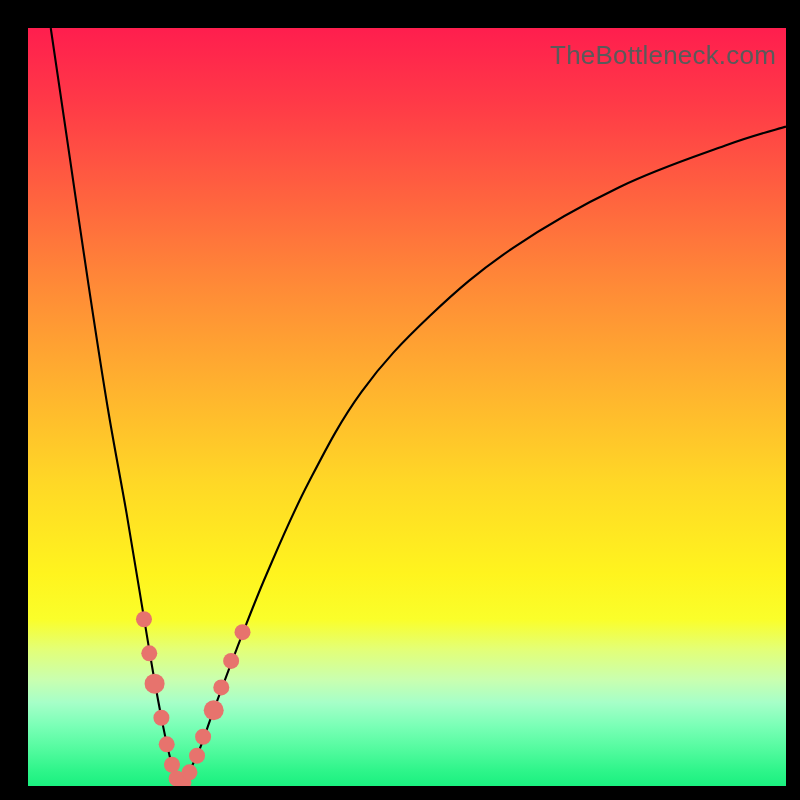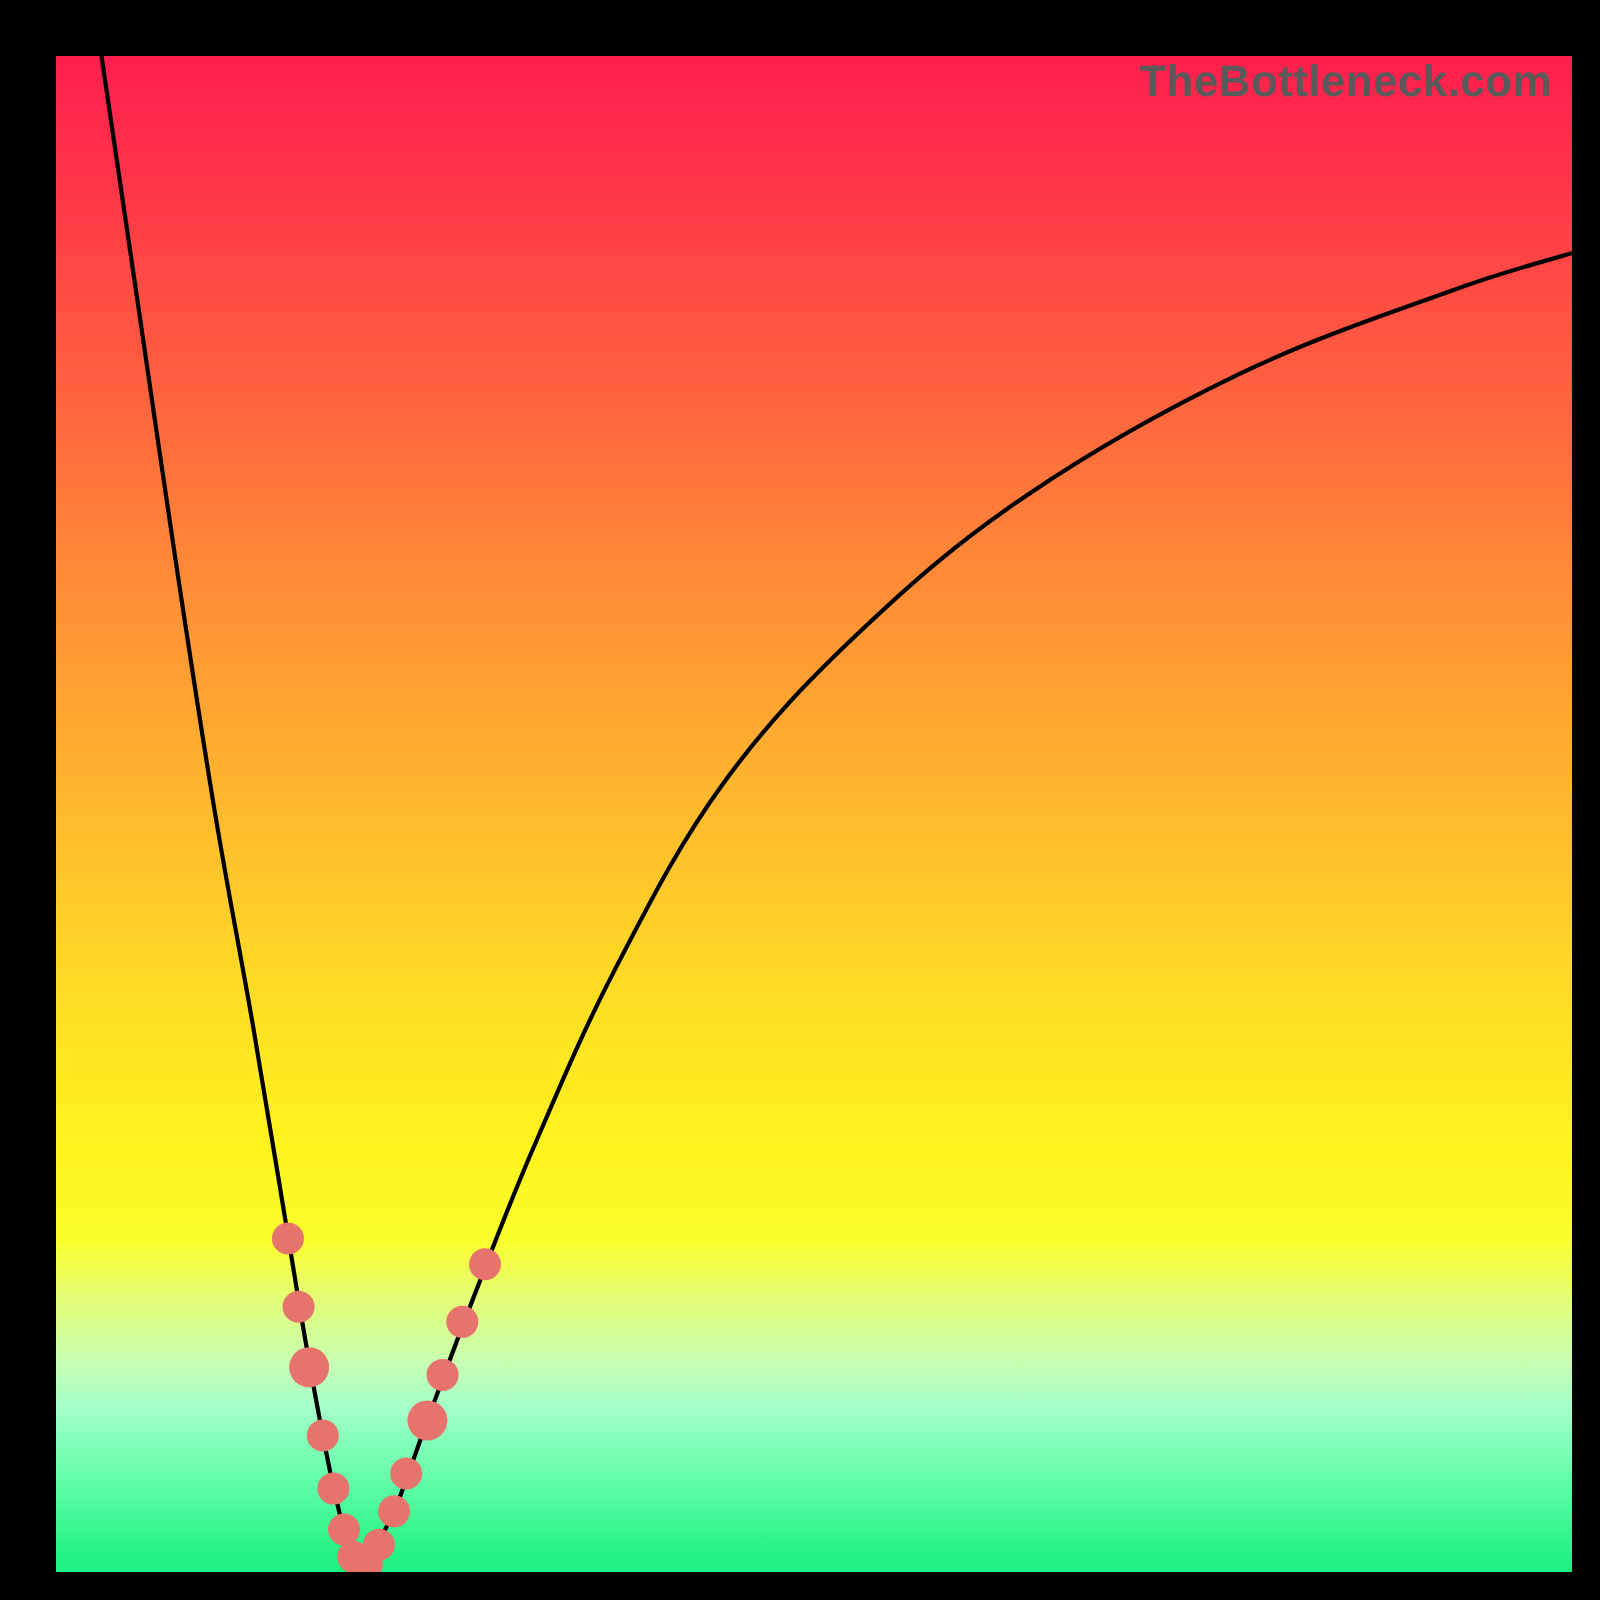--- a/index.html
+++ b/index.html
@@ -40,24 +40,24 @@
     #a6ffc8 89%,
     #7bffb7 92%,
     #55fba0 95%,
     #2ef58a 98%,
     #1af07f 100%
   );
 }
 
 .watermark {
   position: absolute;
-  top: 0;
+  top: 12px;
   right: 10px;
-  font-size: 22px;
-  font-weight: 700;
+  font-size: 26px;
+  font-weight: 400;
   letter-spacing: 0.2px;
   color: #5a5a5a;
   user-select: none;
 }
 
 svg.curves {
   position: absolute;
   inset: 0;
   width: 100%;
   height: 100%;

